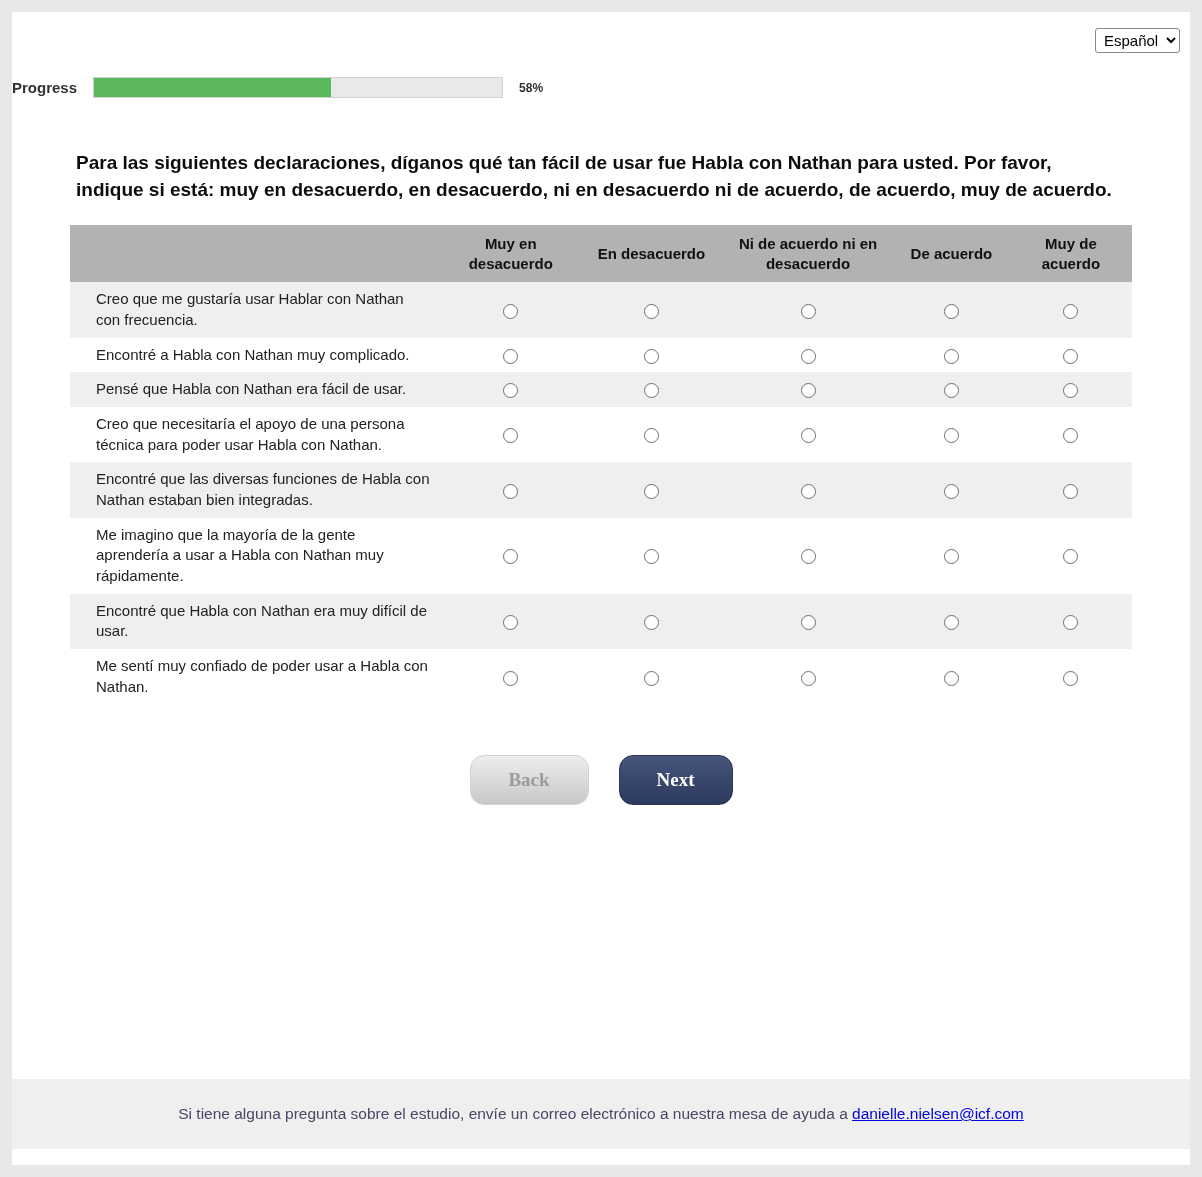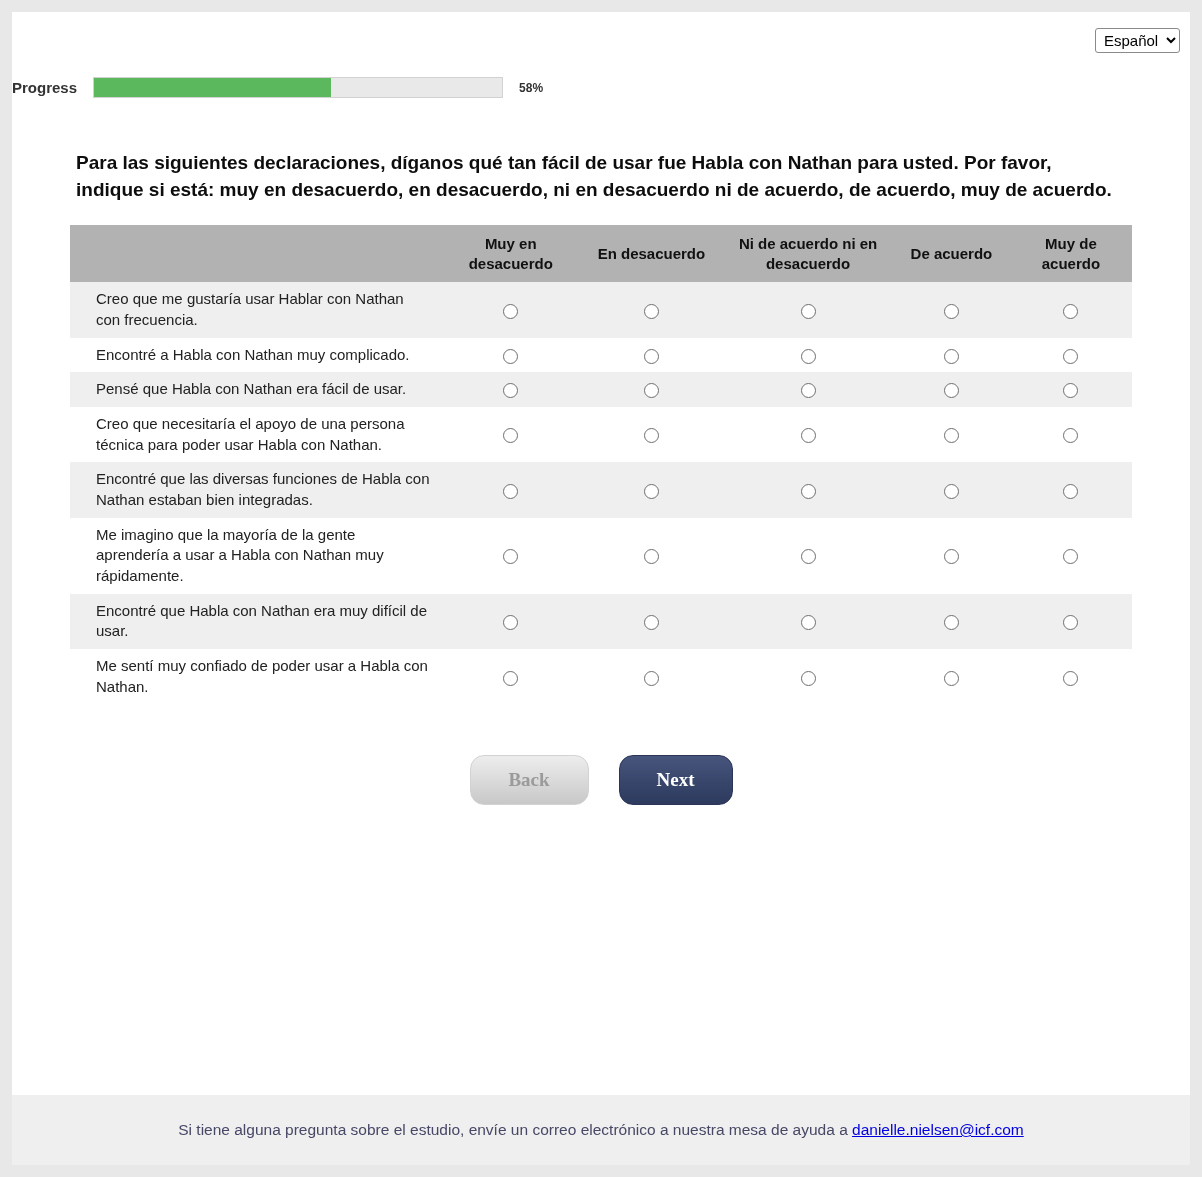--- a/index.html
+++ b/index.html
@@ -112,21 +112,21 @@
     width: 114px;
     color: #ffffff;
     background: linear-gradient(#47547c, #2d3a5e);
     border: 1px solid #2a3558;
   }
   .footer {
     margin-top: auto;
     background: #efefef;
     text-align: center;
     padding: 26px 10px;
-    margin-bottom: 0;
+    margin-bottom: 16px;
     font-size: 15.5px;
     color: #474766;
   }
   .footer a { color: #0000e0; text-decoration: underline; }
 </style>
 </head>
 <body>
 
 <div class="page">
 

